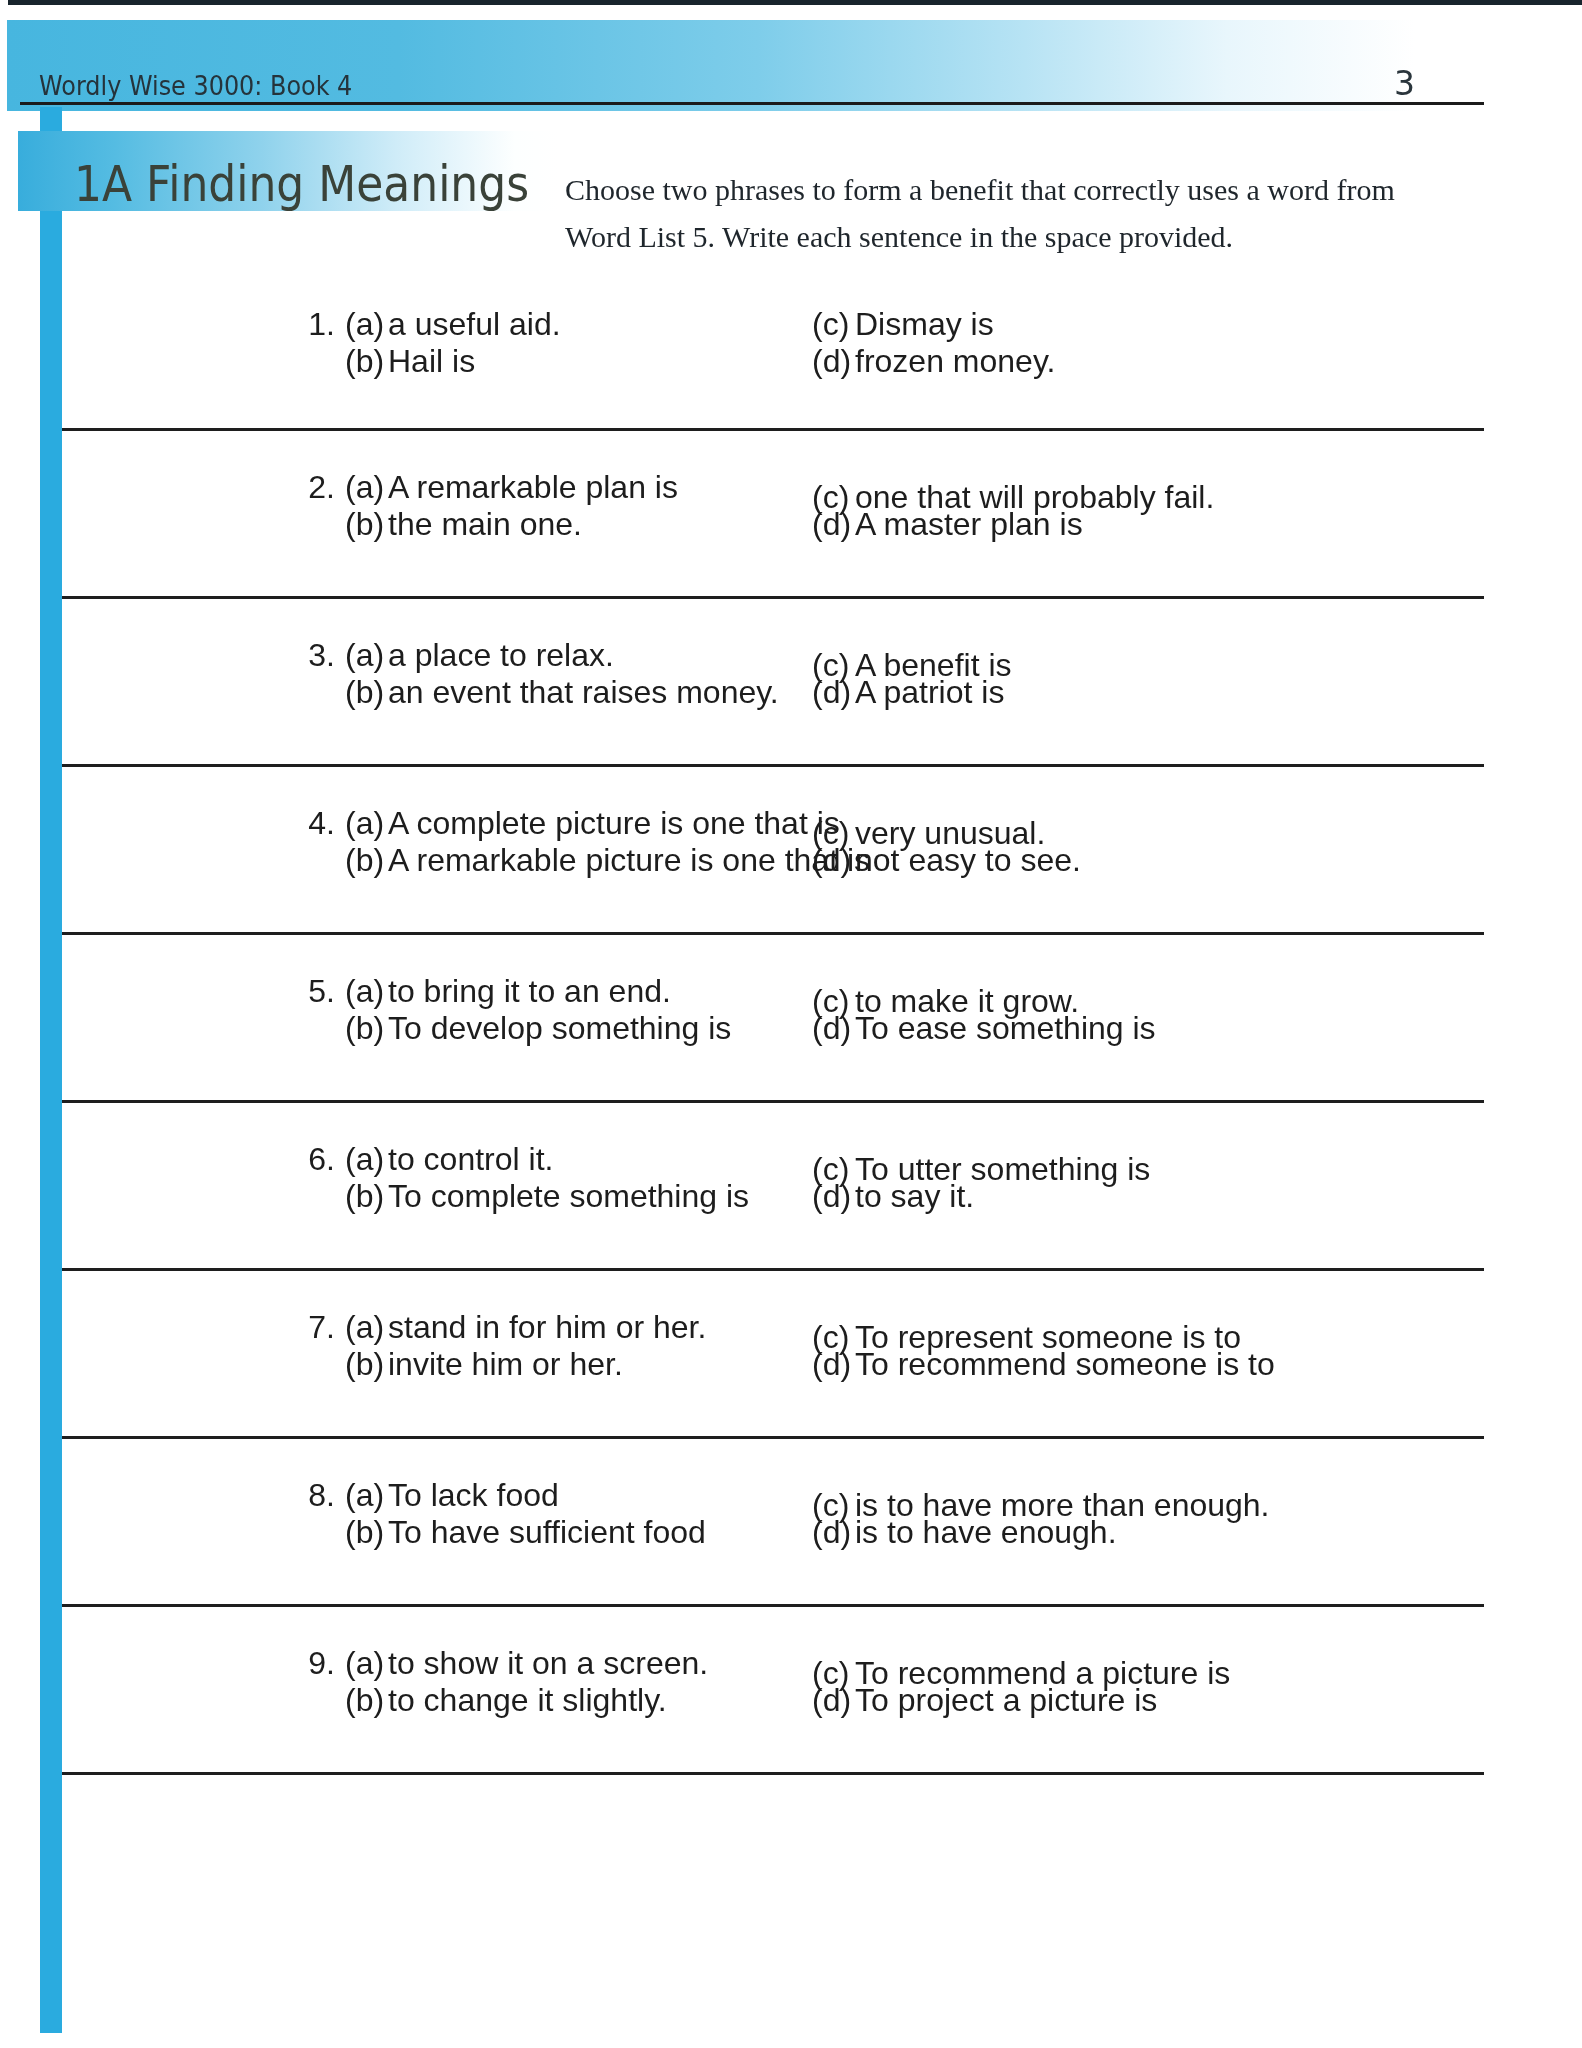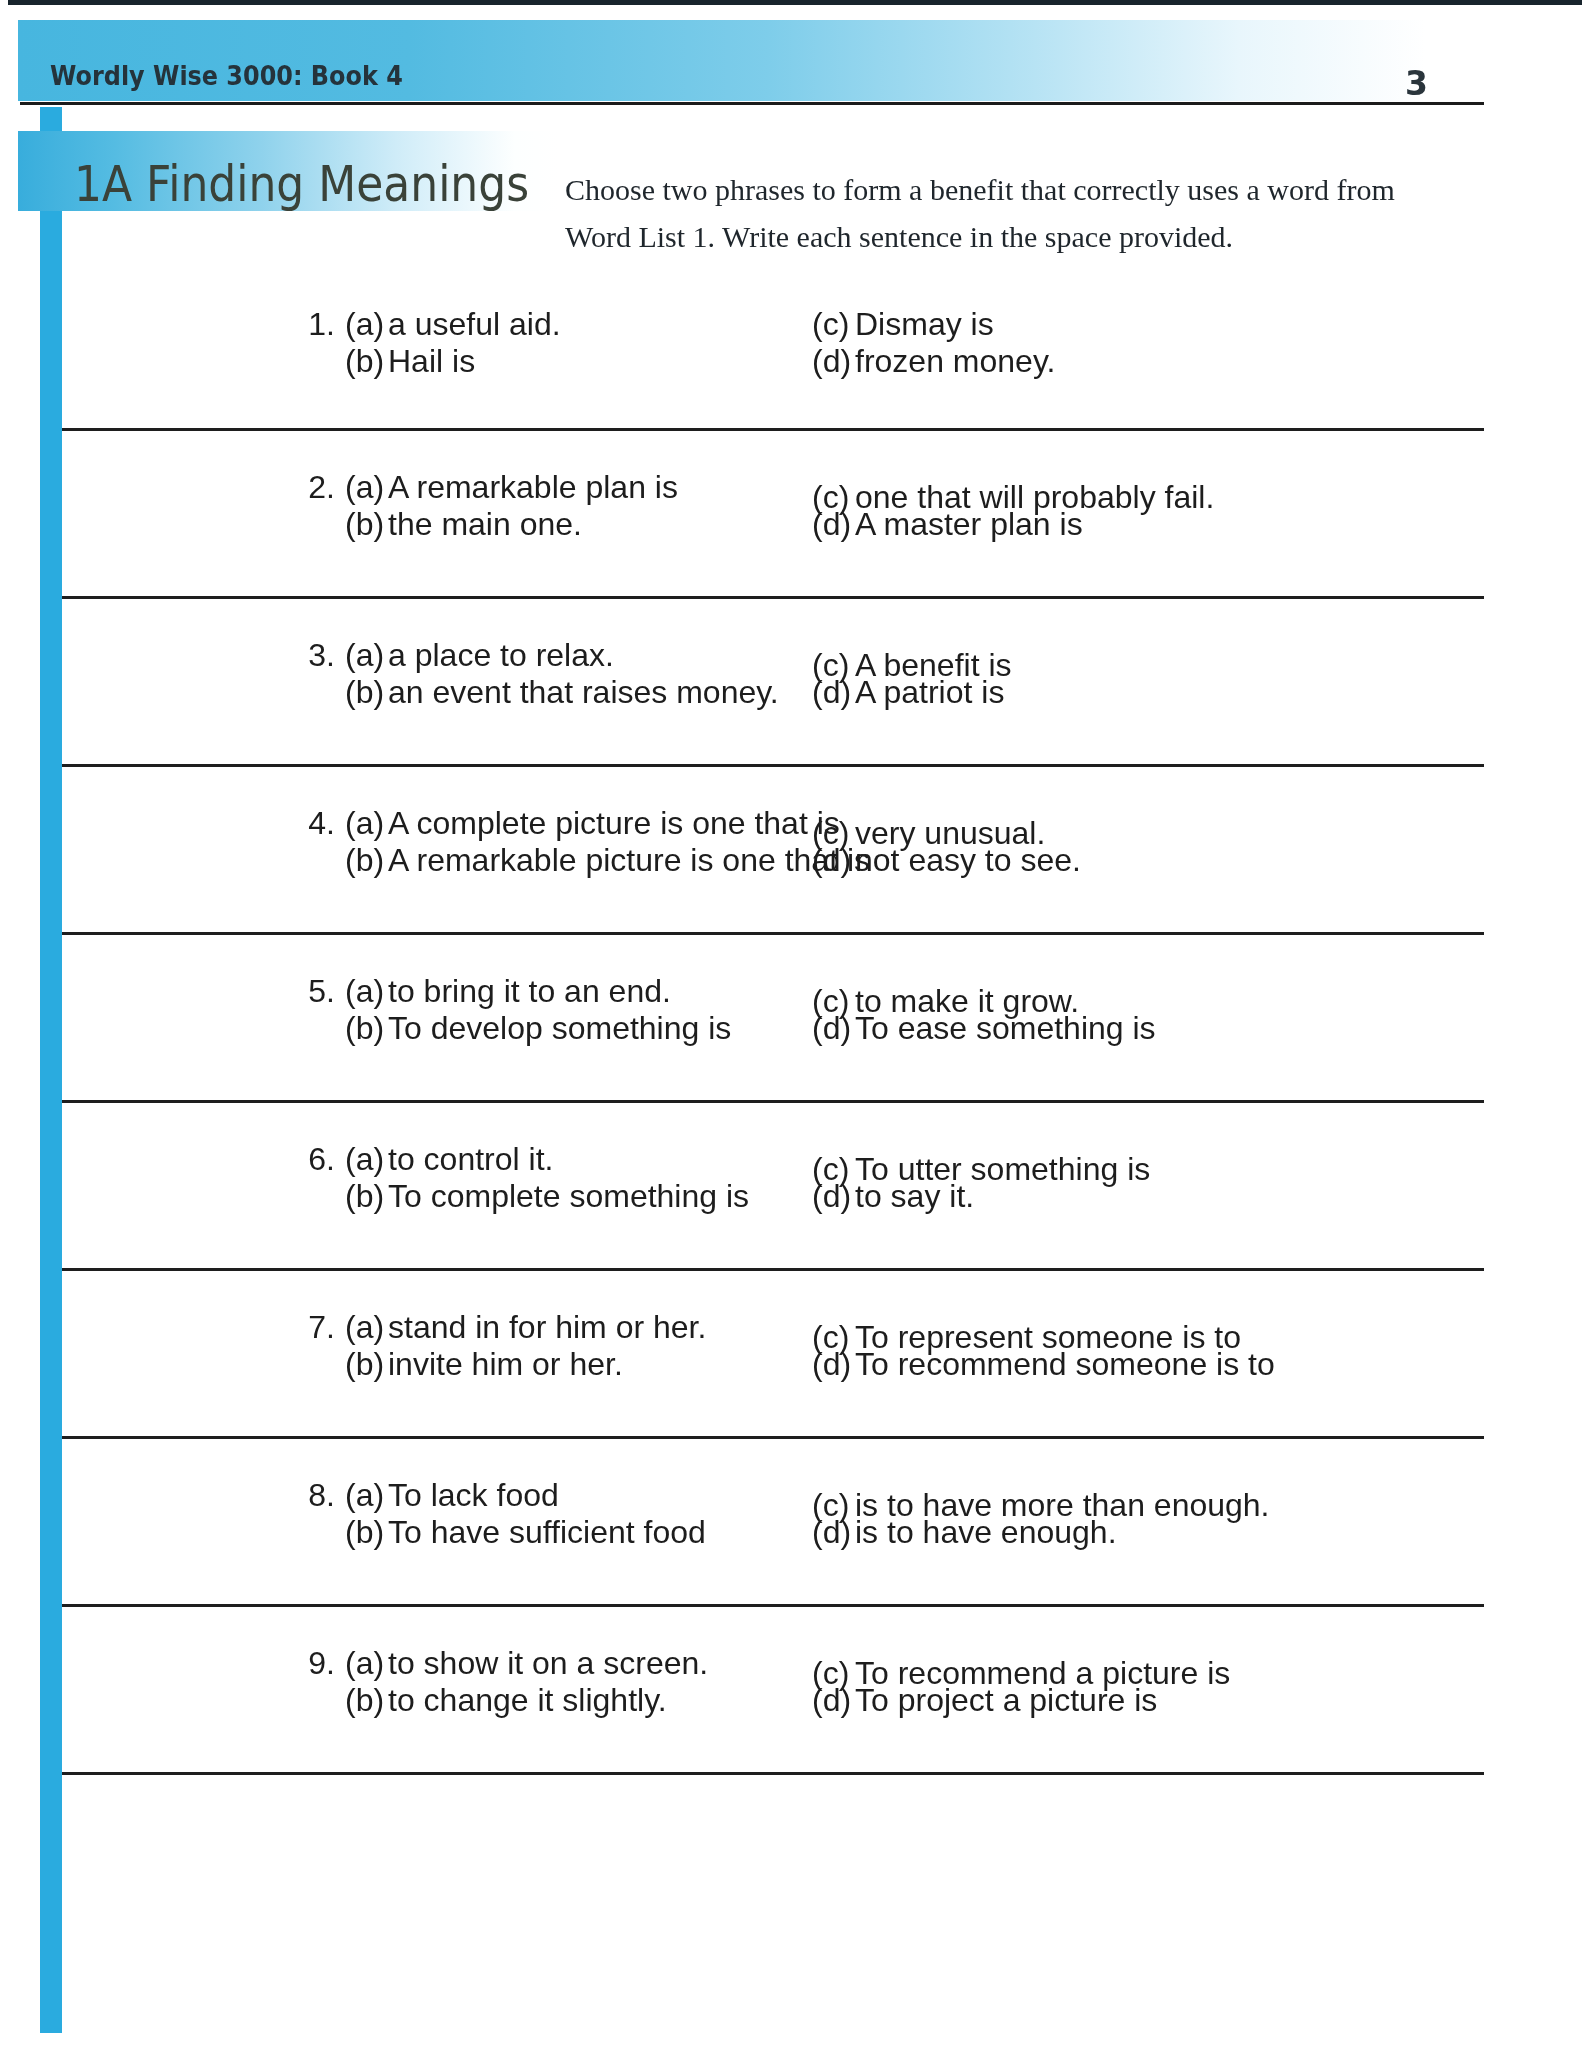--- a/index.html
+++ b/index.html
@@ -5,23 +5,22 @@
   html,body{margin:0;padding:0;background:#e8e8e8;}
   .page{
     position:relative;width:1582px;height:2048px;background:#ffffff;
     font-family:"Liberation Sans",sans-serif;color:#1d1d1d;overflow:hidden;
     margin:0 auto;
   }
   
   .top-strip{position:absolute;left:8px;top:0;width:1574px;height:5px;background:#18242d;}
   
   .header-bar{
-    position:absolute;left:18px;top:20px;width:1564px;height:81px;
+    position:absolute;left:7px;top:20px;width:1564px;height:91px;
     background:linear-gradient(90deg,#47b6df 0%,#53bbe1 25%,#7ecdea 48%,#b7e3f4 65%,#e8f6fc 78%,#ffffff 90%);
-    font-weight:bold;
   }
   .book-title{
     position:absolute;left:32px;bottom:10px;
     font-family:"DejaVu Sans",sans-serif;font-size:26px;color:#25333b;
     transform:scaleX(0.92);transform-origin:left bottom;white-space:nowrap;
   }
   .page-number{
     position:absolute;left:1387px;top:44px;
     font-family:"DejaVu Sans",sans-serif;font-size:33px;color:#2a353c;
   }
@@ -74,21 +73,21 @@
   <div class="header-rule"></div>
 
   <div class="side-bar"></div>
 
   <div class="lesson-banner">
     <div class="lesson-title">1A Finding Meanings</div>
   </div>
 
   <div class="instructions">
     <div>Choose two phrases to form a benefit that correctly uses a word from</div>
-    <div>Word List 1. Write each sentence in the space provided.</div>
+    <div>Word List 5. Write each sentence in the space provided.</div>
   </div>
 
   <div class="questions">
 
     <div class="q first">
       <span class="qnum">1.</span>
       <div class="opt oa"><span class="lab">(a)</span><span>a useful aid.</span></div>
       <div class="opt ob"><span class="lab">(b)</span><span>Hail is</span></div>
       <div class="opt oc"><span class="lab">(c)</span><span>Dismay is</span></div>
       <div class="opt od"><span class="lab">(d)</span><span>frozen money.</span></div>

